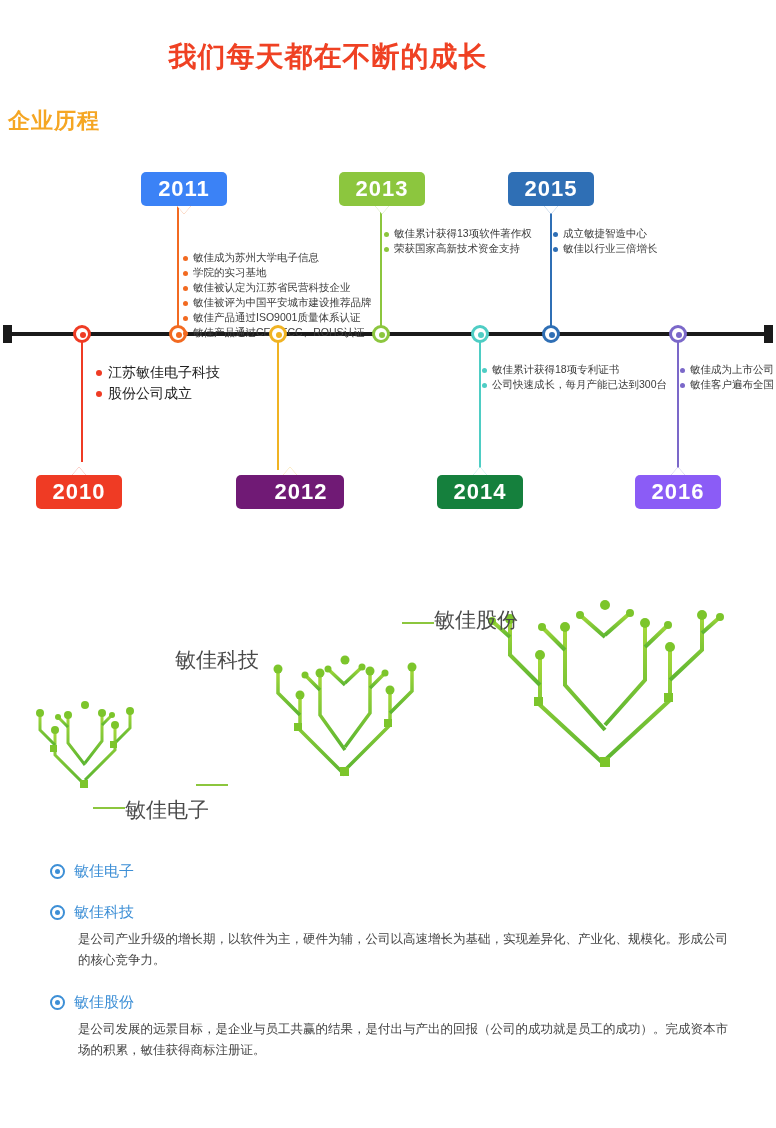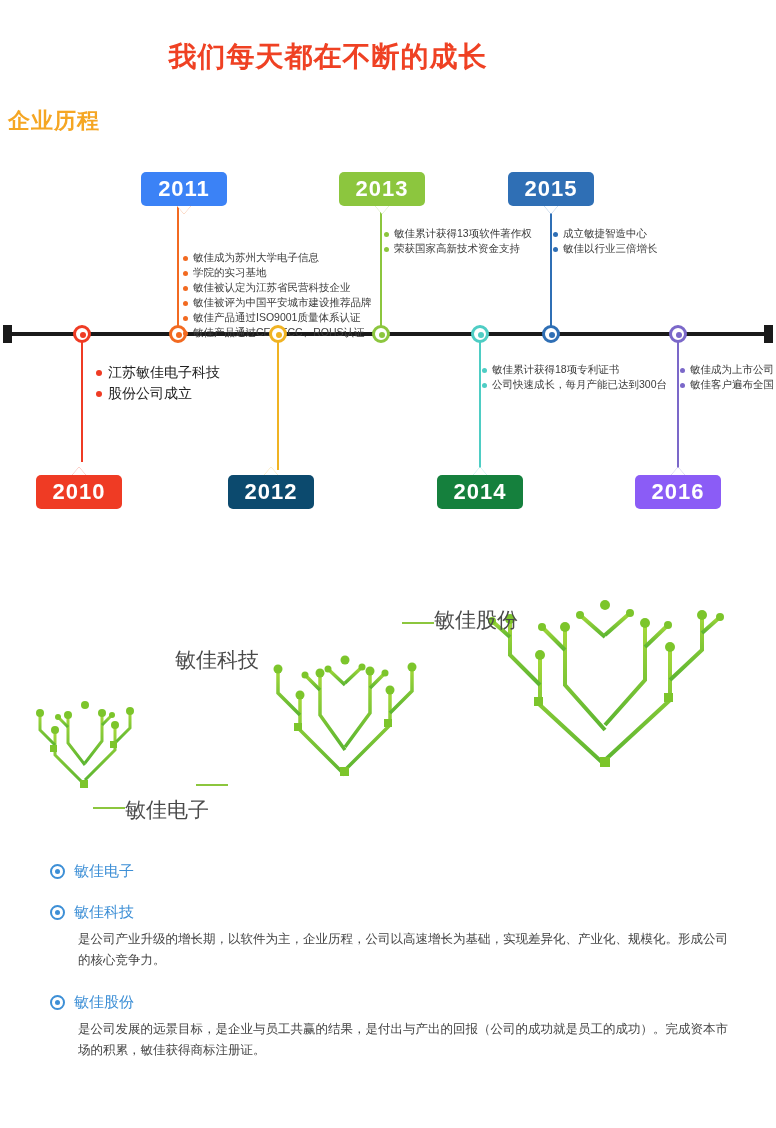--- a/index.html
+++ b/index.html
@@ -114,21 +114,21 @@
       <div class="line">学院的实习基地<span style="position: absolute; left: 0px; top: 6px; width: 5px; height: 5px; border-radius: 50%; background: rgb(242, 106, 33);"></span></div>
       <div class="line">敏佳被认定为江苏省民营科技企业<span style="position: absolute; left: 0px; top: 6px; width: 5px; height: 5px; border-radius: 50%; background: rgb(242, 106, 33);"></span></div>
       <div class="line">敏佳被评为中国平安城市建设推荐品牌<span style="position: absolute; left: 0px; top: 6px; width: 5px; height: 5px; border-radius: 50%; background: rgb(242, 106, 33);"></span></div>
       <div class="line">敏佳产品通过ISO9001质量体系认证<span style="position: absolute; left: 0px; top: 6px; width: 5px; height: 5px; border-radius: 50%; background: rgb(242, 106, 33);"></span></div>
       <div class="line">敏佳产品通过CE、FCC、ROHS认证<span style="position: absolute; left: 0px; top: 6px; width: 5px; height: 5px; border-radius: 50%; background: rgb(242, 106, 33);"></span></div>
     </div>
     <div class="stem" style="left: 277px; top: 192px; height: 128px; background: rgb(240, 179, 35);"></div>
     <div class="node" style="left: 278px; border-color: rgb(240, 179, 35);">
       <i style="background: rgb(240, 179, 35);"></i>
     </div>
-    <div class="year down" style="left: 228px; top: 325px; background: #0c4a6e; color: rgb(255, 255, 255);">2012<span style="position: absolute; left: 50%; margin-left: -7px; bottom: 34px; border-left: 7px solid transparent; border-right: 7px solid transparent; border-bottom: 8px solid rgb(240, 179, 35);"></span></div>
+    <div class="year down" style="left: 236px; top: 325px; background: #701a75; color: rgb(255, 255, 255); padding-left: 22px;">2012<span style="position: absolute; left: 50%; margin-left: -7px; bottom: 34px; border-left: 7px solid transparent; border-right: 7px solid transparent; border-bottom: 8px solid rgb(240, 179, 35);"></span></div>
     <div class="stem" style="left: 380px; top: 56px; height: 128px; background: rgb(140, 198, 62);"></div>
     <div class="node" style="left: 381px; border-color: rgb(140, 198, 62);">
       <i style="background: rgb(140, 198, 62);"></i>
     </div>
     <div class="year up" style="left: 339px; top: 22px; background: rgb(140, 198, 62); color: rgb(255, 255, 255);">2013<span style="position: absolute; left: 50%; margin-left: -7px; top: 34px; border-left: 7px solid transparent; border-right: 7px solid transparent; border-top: 8px solid rgb(140, 198, 62);"></span></div>
     <div class="evt" style="left: 384px; top: 76px;">
       <div class="line">敏佳累计获得13项软件著作权<span style="position: absolute; left: 0px; top: 6px; width: 5px; height: 5px; border-radius: 50%; background: rgb(140, 198, 62);"></span></div>
       <div class="line">荣获国家高新技术资金支持<span style="position: absolute; left: 0px; top: 6px; width: 5px; height: 5px; border-radius: 50%; background: rgb(140, 198, 62);"></span></div>
     </div>
     <div class="stem" style="left: 479px; top: 192px; height: 128px; background: rgb(78, 205, 196);"></div>
@@ -276,21 +276,21 @@
     <div class="b-head">
       <span class="b-ring"></span>
       <span class="b-name">敏佳电子</span>
     </div>
   </div>
   <div class="b-item">
     <div class="b-head">
       <span class="b-ring"></span>
       <span class="b-name">敏佳科技</span>
     </div>
-    <div class="b-text">是公司产业升级的增长期，以软件为主，企业历程，公司以高速增长为基础，实现差异化、产业化、规模化。形成公司的核心竞争力。</div>
+    <div class="b-text">是公司产业升级的增长期，以软件为主，硬件为辅，公司以高速增长为基础，实现差异化、产业化、规模化。形成公司的核心竞争力。</div>
   </div>
   <div class="b-item">
     <div class="b-head">
       <span class="b-ring"></span>
       <span class="b-name">敏佳股份</span>
     </div>
     <div class="b-text">是公司发展的远景目标，是企业与员工共赢的结果，是付出与产出的回报（公司的成功就是员工的成功）。完成资本市场的积累，敏佳获得商标注册证。</div>
   </div>
 </div>
 

